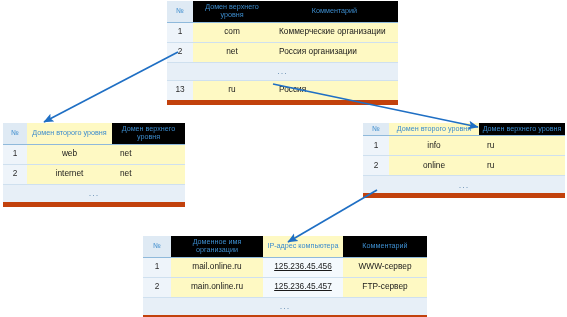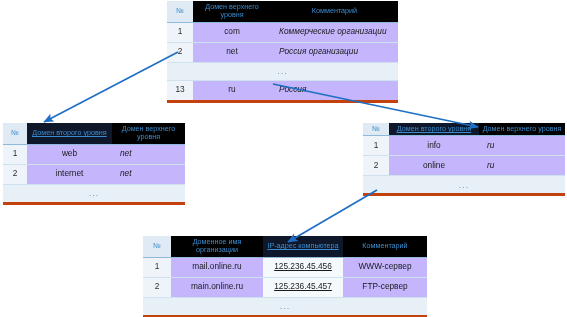--- a/index.html
+++ b/index.html
@@ -29,21 +29,21 @@
     color: #1a1a1a;
   }
   .tbl td, .tbl th {
     padding: 0;
     margin: 0;
     border: 0;
     border-bottom: 1px solid #cfe0ef;
     text-align: center;
     vertical-align: middle;
     font-weight: normal;
-    background: #c4b5fd;
+    background: #fef9c3;
     line-height: 1.15;
   }
   .tbl thead th {
     color: #3c8ccd;
     background: #000000;
     font-size: 7.2px;
     border-bottom: 1px solid #8fb9db;
     padding: 2px 1px;
   }
   .tbl thead th.numcol {
@@ -60,28 +60,26 @@
     background: #e7eff7;
     height: 17px;
     color: #6d93b5;
     letter-spacing: 1px;
     font-size: 9px;
     border-bottom: 1px solid #cfe0ef;
   }
   .tbl tbody tr.data td.leftish {
     text-align: left;
     padding-left: 8px;
-    font-style: italic;
   }
   .tbl tbody tr:last-child td {
-    border-bottom: 3px solid #c2410c;
+    border-bottom: 5px solid #c2410c;
   }
   .tbl thead th.shade {
-    background: #0f172a;
-    text-decoration: underline;
+    background: #fef9c3;
   }
   .tbl tbody td.shade {
     background: #f4f9fd;
     text-decoration: underline;
   }
 
   
   #table-top        { left: 167px; top: 1px;   width: 231px; }
   #table-second-net { left: 3px;   top: 123px; width: 182px; }
   #table-second-ru  { left: 363px; top: 123px; width: 202px; }

